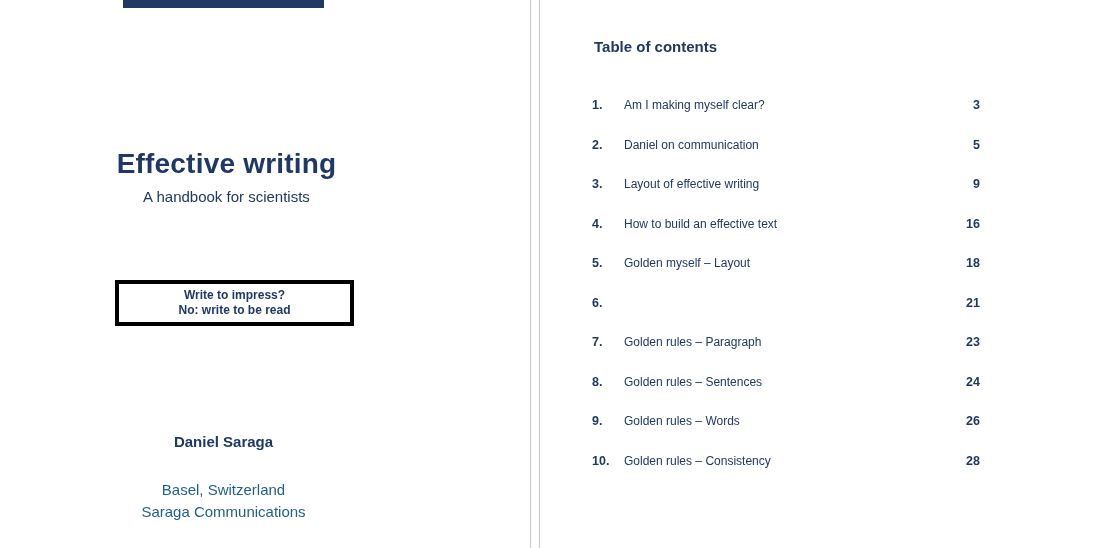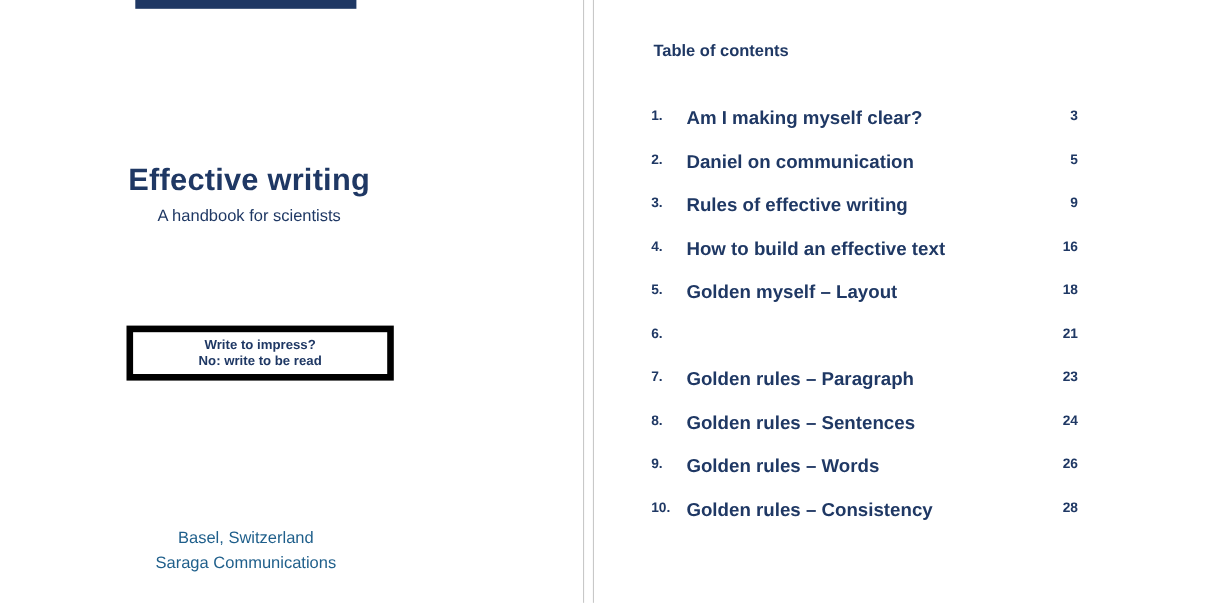--- a/index.html
+++ b/index.html
@@ -69,24 +69,24 @@
     width: 453px;
     text-align: center;
     font-size: 15px;
     font-weight: normal;
     color: #1f3864;
   }
 
   .callout {
     position: absolute;
     left: 115px;
-    top: 296px;
+    top: 280px;
     width: 231px;
     height: 38px;
-    border: 6px solid #000000;
+    border: 4px solid #000000;
     background: #ffffff;
     display: flex;
     flex-direction: column;
     align-items: center;
     justify-content: center;
     line-height: 15px;
   }
   .callout div {
     font-size: 12px;
     font-weight: bold;
@@ -160,22 +160,22 @@
     width: 28px;
     text-align: left;
     font-size: 12.5px;
     font-weight: bold;
     color: #1f3864;
   }
   .toc-label {
     position: absolute;
     left: 84px;
     top: 0;
-    font-size: 17px;
-    font-weight: bold;
+    font-size: 12px;
+    font-weight: normal;
     color: #1f3864;
   }
   .toc-page-num {
     position: absolute;
     left: 400px;
     top: 0;
     width: 40px;
     text-align: right;
     font-size: 12.5px;
     font-weight: bold;
@@ -195,20 +195,21 @@
     </div>
 
     <div class="cover-title">Effective writing</div>
     <div class="cover-subtitle">A handbook for scientists</div>
 
     <div class="callout">
       <div>Write to impress?</div>
       <div>No: write to be read</div>
     </div>
 
+    <div class="author">Daniel Saraga</div>
     <div class="affiliation">
       <div>Basel, Switzerland</div>
       <div>Saraga Communications</div>
     </div>
   </div>
 
   <div class="gutter-line a"></div>
   <div class="gutter-line b"></div>
 
   <div class="toc-page">
@@ -219,21 +220,21 @@
           <span class="toc-label">Am I making myself clear?</span>
           <span class="toc-page-num">3</span>
         </div>
         <div class="toc-row">
           <span class="toc-num">2.</span>
           <span class="toc-label">Daniel on communication</span>
           <span class="toc-page-num">5</span>
         </div>
         <div class="toc-row">
           <span class="toc-num">3.</span>
-          <span class="toc-label">Rules of effective writing</span>
+          <span class="toc-label">Layout of effective writing</span>
           <span class="toc-page-num">9</span>
         </div>
         <div class="toc-row">
           <span class="toc-num">4.</span>
           <span class="toc-label">How to build an effective text</span>
           <span class="toc-page-num">16</span>
         </div>
         <div class="toc-row">
           <span class="toc-num">5.</span>
           <span class="toc-label">Golden myself – Layout</span>

